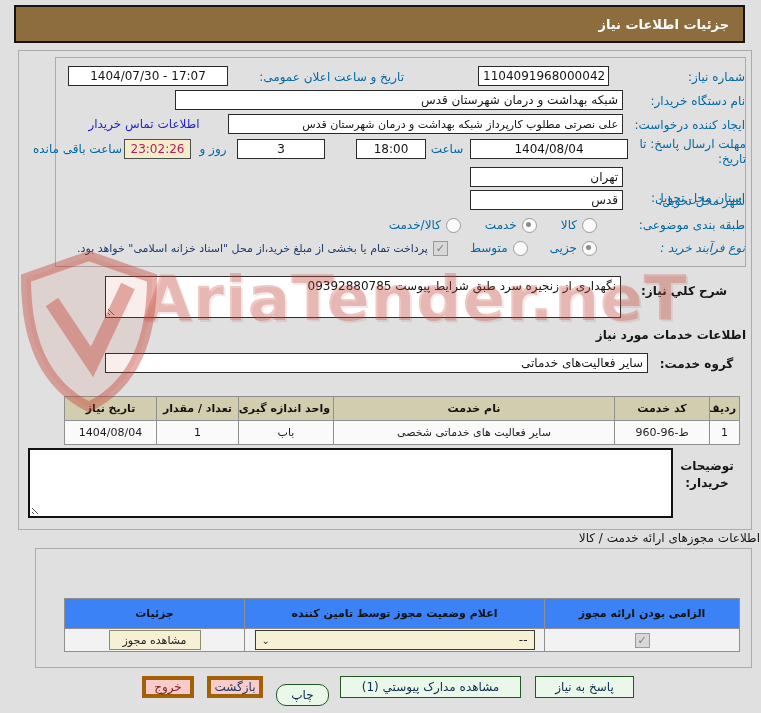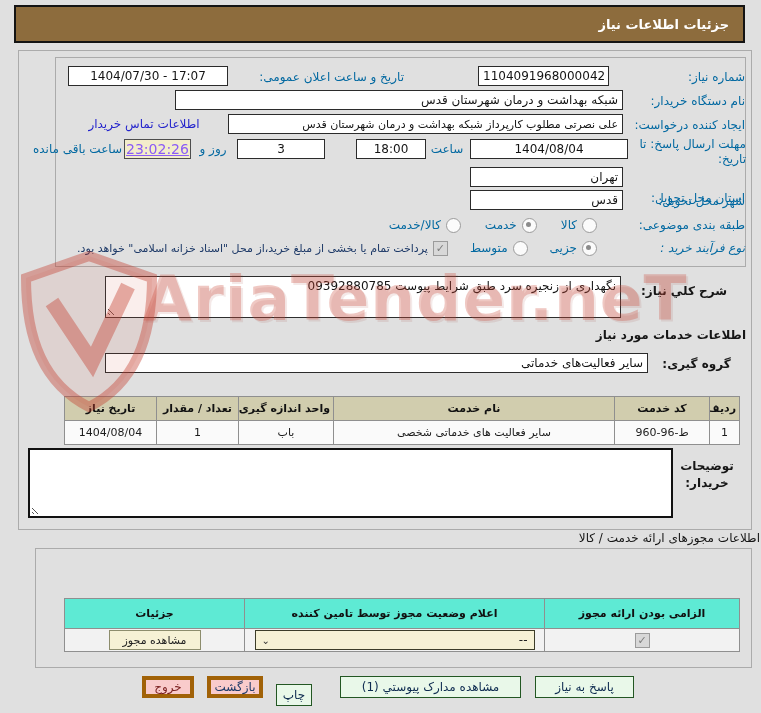--- a/index.html
+++ b/index.html
@@ -26,21 +26,21 @@
   .inp{
     background:#fff;border:1px solid #2b2b2b;height:20px;
     font-family:inherit;font-size:12px;color:#141414;
     padding:0 4px;box-sizing:border-box;
   }
   .inp.num{direction:ltr;text-align:center;}
   .inp.rtl{direction:rtl;text-align:right;}
   .countdown{
     background:#f3edcb;border:1px solid #4d4d4d;height:20px;
     display:flex;align-items:center;justify-content:center;
-    direction:ltr;font-size:14px;color:#8b5cf6;text-decoration:underline;
+    direction:ltr;font-size:12px;color:#be185d;
   }
   .link{color:#2323cc;cursor:pointer;white-space:nowrap;}
   
   .radiorow{display:flex;direction:rtl;align-items:center;}
   .ritem{display:flex;direction:rtl;align-items:center;gap:5px;}
   .radio{
     width:13px;height:13px;border-radius:50%;
     border:1px solid #9b9b9b;background:#fbfbfb;
     display:inline-block;position:relative;flex:0 0 auto;
   }
@@ -63,21 +63,21 @@
   .grip{
     position:absolute;width:11px;height:11px;pointer-events:auto;
   }
   .grip svg{display:block;}
   
   table{border-collapse:collapse;table-layout:fixed;width:100%;height:100%;}
   th,td{border:1px solid #8f8f8f;font-size:11px;padding:0 3px;overflow:hidden;
         white-space:nowrap;text-align:center;vertical-align:middle;}
   .t1 th{background:#d1cdae;font-weight:bold;color:#111;}
   .t1 td{background:#fafafa;}
-  .t2 th{background:#5eead4;font-weight:bold;color:#111;}
+  .t2 th{background:#3b82f6;font-weight:bold;color:#111;}
   .t2 td{background:#f2f2f2;}
   
   .dd{
     width:280px;height:20px;margin:0 auto;background:#f6f1d5;border:1px solid #3c3c28;
     display:flex;direction:rtl;align-items:center;justify-content:space-between;
     padding:0 6px;box-sizing:border-box;font-size:12px;color:#222;
   }
   .dd .chev{font-size:10px;color:#333;}
   
   .minibtn{
@@ -174,21 +174,21 @@
 
 <div class="abs blbl" style="left:622px;top:284px;width:124px;">شرح کلي نیاز:</div>
 <textarea class="abs ta" style="left: 105px; top: 276px; width: 516px; height: 42px;">نگهداری از زنجیره سرد طبق شرایط پیوست 09392880785</textarea>
 <div class="grip" style="left:107px;top:305px;">
   <svg width="11" height="11" viewBox="0 0 11 11">
       <path d="M1 4 L7 10 M1 8 L3 10" stroke="#555" stroke-width="1" fill="none"></path>
     </svg>
 </div>
 
 <div class="abs blbl" style="left:598px;top:328px;width:148px;">اطلاعات خدمات مورد نیاز</div>
-<div class="abs blbl" style="left:648px;top:357px;width:97px;">گروه گیری:</div>
+<div class="abs blbl" style="left:648px;top:357px;width:97px;">گروه خدمت:</div>
 <input class="abs inp rtl" style="left: 105px; top: 353px; width: 543px;" value="سایر فعالیت‌های خدماتی">
 
 <div class="abs" style="left:65px;top:396px;width:675px;height:48px;">
   <table class="t1">
     <colgroup>
       <col style="width:30px">
         <col style="width:95px">
         <col style="width:281px">
       <col style="width:95px">
         <col style="width:82px">
@@ -252,21 +252,21 @@
       <td>
         <span class="minibtn">مشاهده مجوز</span>
       </td>
     </tr>
   </tbody>
     </table>
 </div>
 
 <div class="btn green" style="left:535px;top:676px;width:99px;">پاسخ به نیاز</div>
 <div class="btn green" style="left:340px;top:676px;width:181px;">مشاهده مدارک پیوستي (1)</div>
-<div class="btn green" style="left:276px;top:684px;width:36px;">چاپ</div>
+<div class="btn green" style="left:276px;top:684px;width:53px;border-radius:10px;">چاپ</div>
 <div class="btn pink back" style="left:207px;top:676px;width:56px;">بازگشت</div>
 <div class="btn pink exit" style="left:142px;top:676px;width:52px;">خروج</div>
 
 <div class="wm" style="left:14px;top:250px;width:150px;height:163px;">
   <svg width="150" height="163" viewBox="0 0 150 163">
     <path d="M75 6 L138 28 C138 90 120 134 75 157 C30 134 12 90 12 28 Z" fill="rgba(210,90,70,0.10)" stroke="rgba(195,60,45,0.40)" stroke-width="10"></path>
     <path d="M38 52 L78 112 L114 36" stroke="rgba(195,60,45,0.40)" stroke-width="15" fill="none"></path>
   </svg>
 </div>
 <div class="wm wm-text">AriaTender.neT</div>

